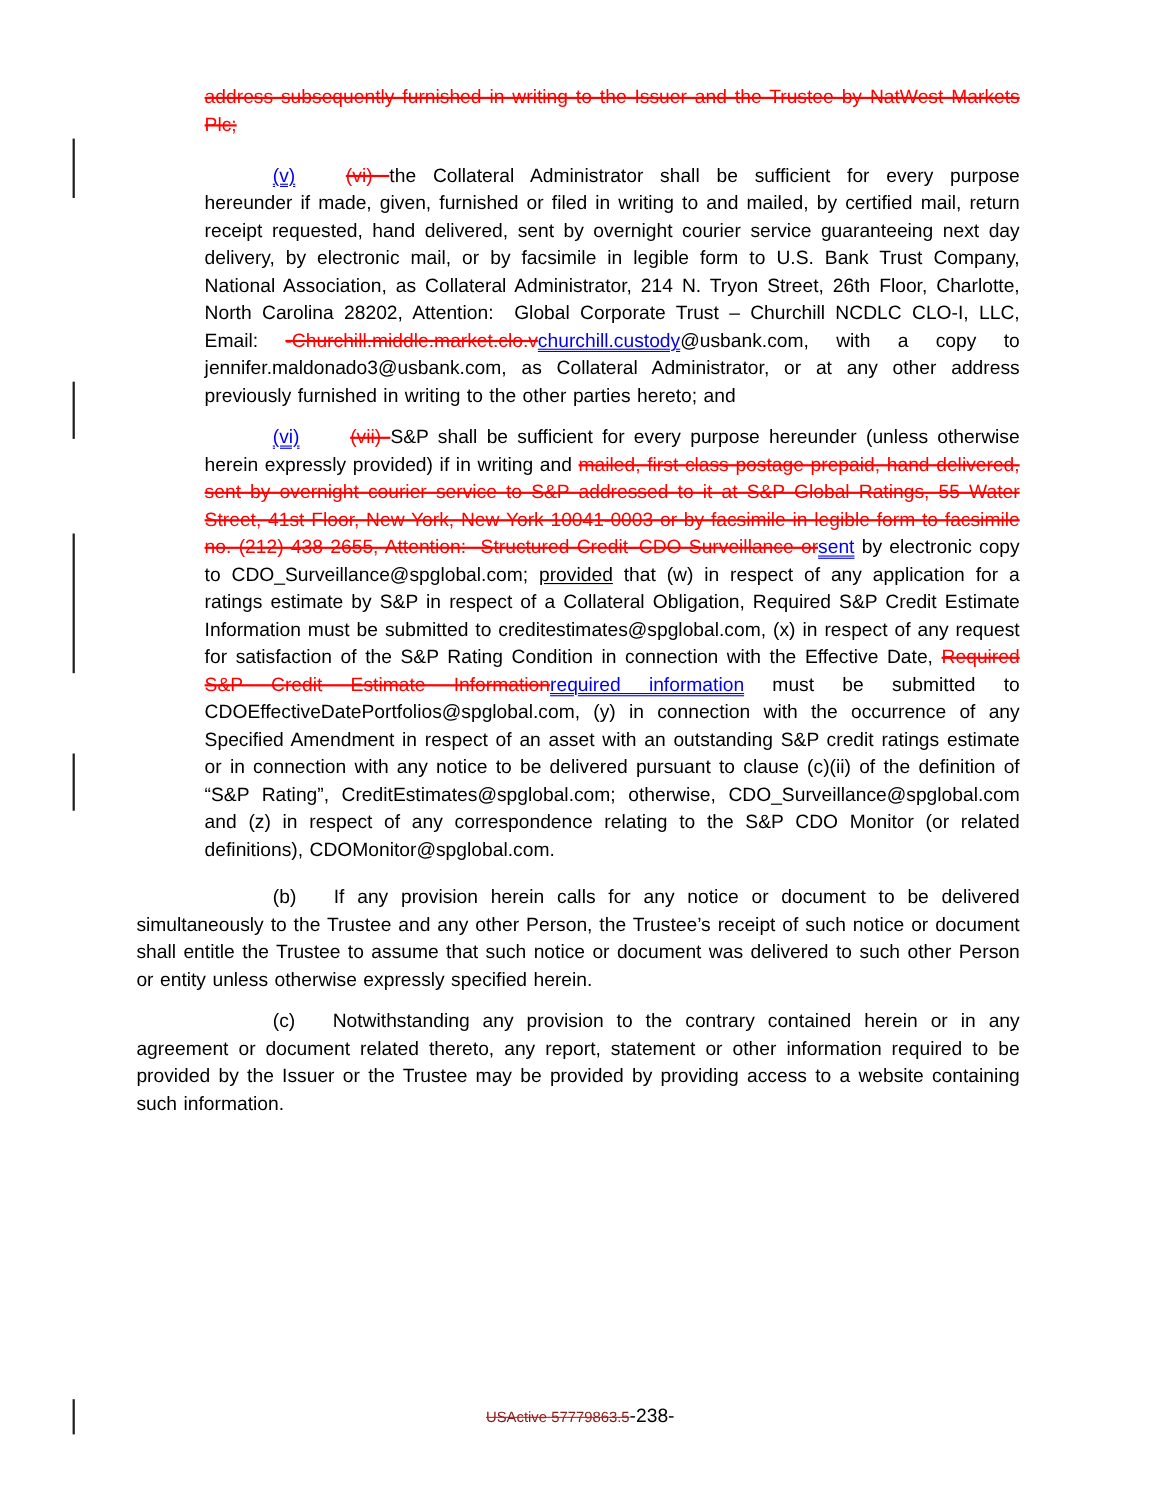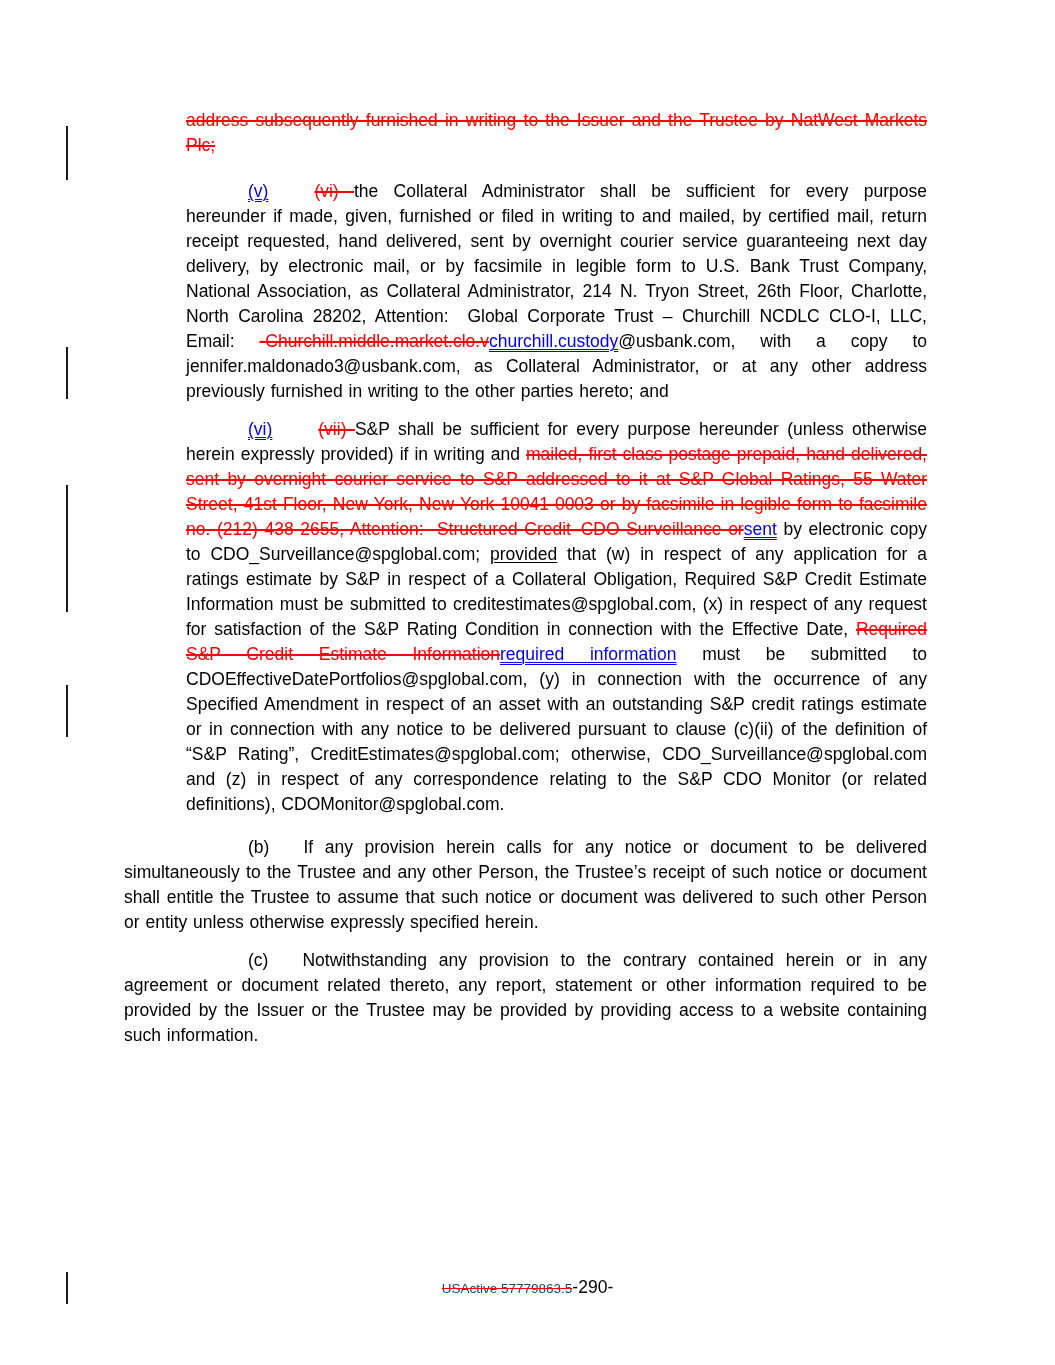--- a/index.html
+++ b/index.html
@@ -9,21 +9,21 @@
     overflow: hidden;
   }
   .page {
     position: relative;
     width: 1055px; height: 1365px;
     background: #ffffff;
     font-family: "Liberation Sans", sans-serif;
     color: #000000;
   }
   .content {
-    padding-top: 108px;
+    padding-top: 76px;
   }
   p.para {
     font-size: 17.5px;
     line-height: 25px;
     text-align: justify;
     margin: 0 128px 13px 124px;
     word-spacing: 1px;
   }
   .content p.para:nth-of-type(1) { margin-bottom: 21px; }
   .content p.para:nth-of-type(3) { margin-bottom: 18px; }
@@ -60,21 +60,21 @@
   .footer {
     position: absolute;
     top: 1277px;
     left: 0;
     width: 100%;
     text-align: center;
     white-space: nowrap;
   }
   .footer .control {
     font-size: 13.5px;
-    color: #0c4a6e;
+    color: #7f1d1d;
     text-decoration: line-through;
     text-decoration-color: #ff0000;
   }
   .footer .pagenum {
     font-size: 17.5px;
     color: #000000;
   }
 </style>
 </head>
 <body>
@@ -88,15 +88,15 @@
       <div class="rev-bar" style="top: 1272px; height: 32px;"></div>
     </div>
   <div class="content" id="paragraphs">
       <p class="para quoted"><span class="seg-del">address subsequently furnished in writing to the Issuer and the Trustee by NatWest Markets Plc;</span></p>
       <p class="para quoted fl-label"><span class="seg-ins">(v)</span><span class="tab">&nbsp;</span><span class="seg-del">(vi) </span><span class="">the Collateral Administrator shall be sufficient for every purpose hereunder if made, given, furnished or filed in writing to and mailed, by certified mail, return receipt requested, hand delivered, sent by overnight courier service guaranteeing next day delivery, by electronic mail, or by facsimile in legible form to U.S. Bank Trust Company, National Association, as Collateral Administrator, 214 N. Tryon Street, 26th Floor, Charlotte, North Carolina 28202, Attention:&nbsp; Global Corporate Trust – Churchill NCDLC CLO-I, LLC, Email: </span><span class="seg-del">-Churchill.middle.market.clo.v</span><span class="seg-ins">churchill.custody</span><span class="">@usbank.com, with a copy to jennifer.maldonado3@usbank.com, as Collateral Administrator, or at any other address previously furnished in writing to the other parties hereto; and</span></p>
       <p class="para quoted fl-label"><span class="seg-ins">(vi)</span><span class="tab">&nbsp;</span><span class="seg-del">(vii) </span><span class="">S&amp;P shall be sufficient for every purpose hereunder (unless otherwise herein expressly provided) if in writing and </span><span class="seg-del">mailed, first class postage prepaid, hand delivered, sent by overnight courier service to S&amp;P addressed to it at S&amp;P Global Ratings, 55 Water Street, 41st Floor, New York, New York 10041-0003 or by facsimile in legible form to facsimile no. (212) 438 2655, Attention:&nbsp; Structured Credit–CDO Surveillance or</span><span class="seg-ins">sent</span><span class=""> by electronic copy to CDO_Surveillance@spglobal.com; </span><span class="seg-u">provided</span><span class=""> that (w) in respect of any application for a ratings estimate by S&amp;P in respect of a Collateral Obligation, Required S&amp;P Credit Estimate Information must be submitted to creditestimates@spglobal.com, (x) in respect of any request for satisfaction of the S&amp;P Rating Condition in connection with the Effective Date, </span><span class="seg-del">Required S&amp;P Credit Estimate Information</span><span class="seg-ins">required information</span><span class=""> must be submitted to CDOEffectiveDatePortfolios@spglobal.com, (y) in connection with the occurrence of any Specified Amendment in respect of an asset with an outstanding S&amp;P credit ratings estimate or in connection with any notice to be delivered pursuant to clause (c)(ii) of the definition of “S&amp;P Rating”, CreditEstimates@spglobal.com; otherwise, CDO_Surveillance@spglobal.com and (z) in respect of any correspondence relating to the S&amp;P CDO Monitor (or related definitions), CDOMonitor@spglobal.com.</span></p>
       <p class="para body fl-label"><span class="">(b)</span><span class="tab">&nbsp;</span><span class="">If any provision herein calls for any notice or document to be delivered simultaneously to the Trustee and any other Person, the Trustee’s receipt of such notice or document shall entitle the Trustee to assume that such notice or document was delivered to such other Person or entity unless otherwise expressly specified herein.</span></p>
       <p class="para body fl-label"><span class="">(c)</span><span class="tab">&nbsp;</span><span class="">Notwithstanding any provision to the contrary contained herein or in any agreement or document related thereto, any report, statement or other information required to be provided by the Issuer or the Trustee may be provided by providing access to a website containing such information.</span></p>
     </div>
   <div class="footer">
-    <span class="control">USActive 57779863.5</span><span class="pagenum">-290-</span>
+    <span class="control">USActive 57779863.5</span><span class="pagenum">-238-</span>
   </div>
 </div>
 
 </body></html>

